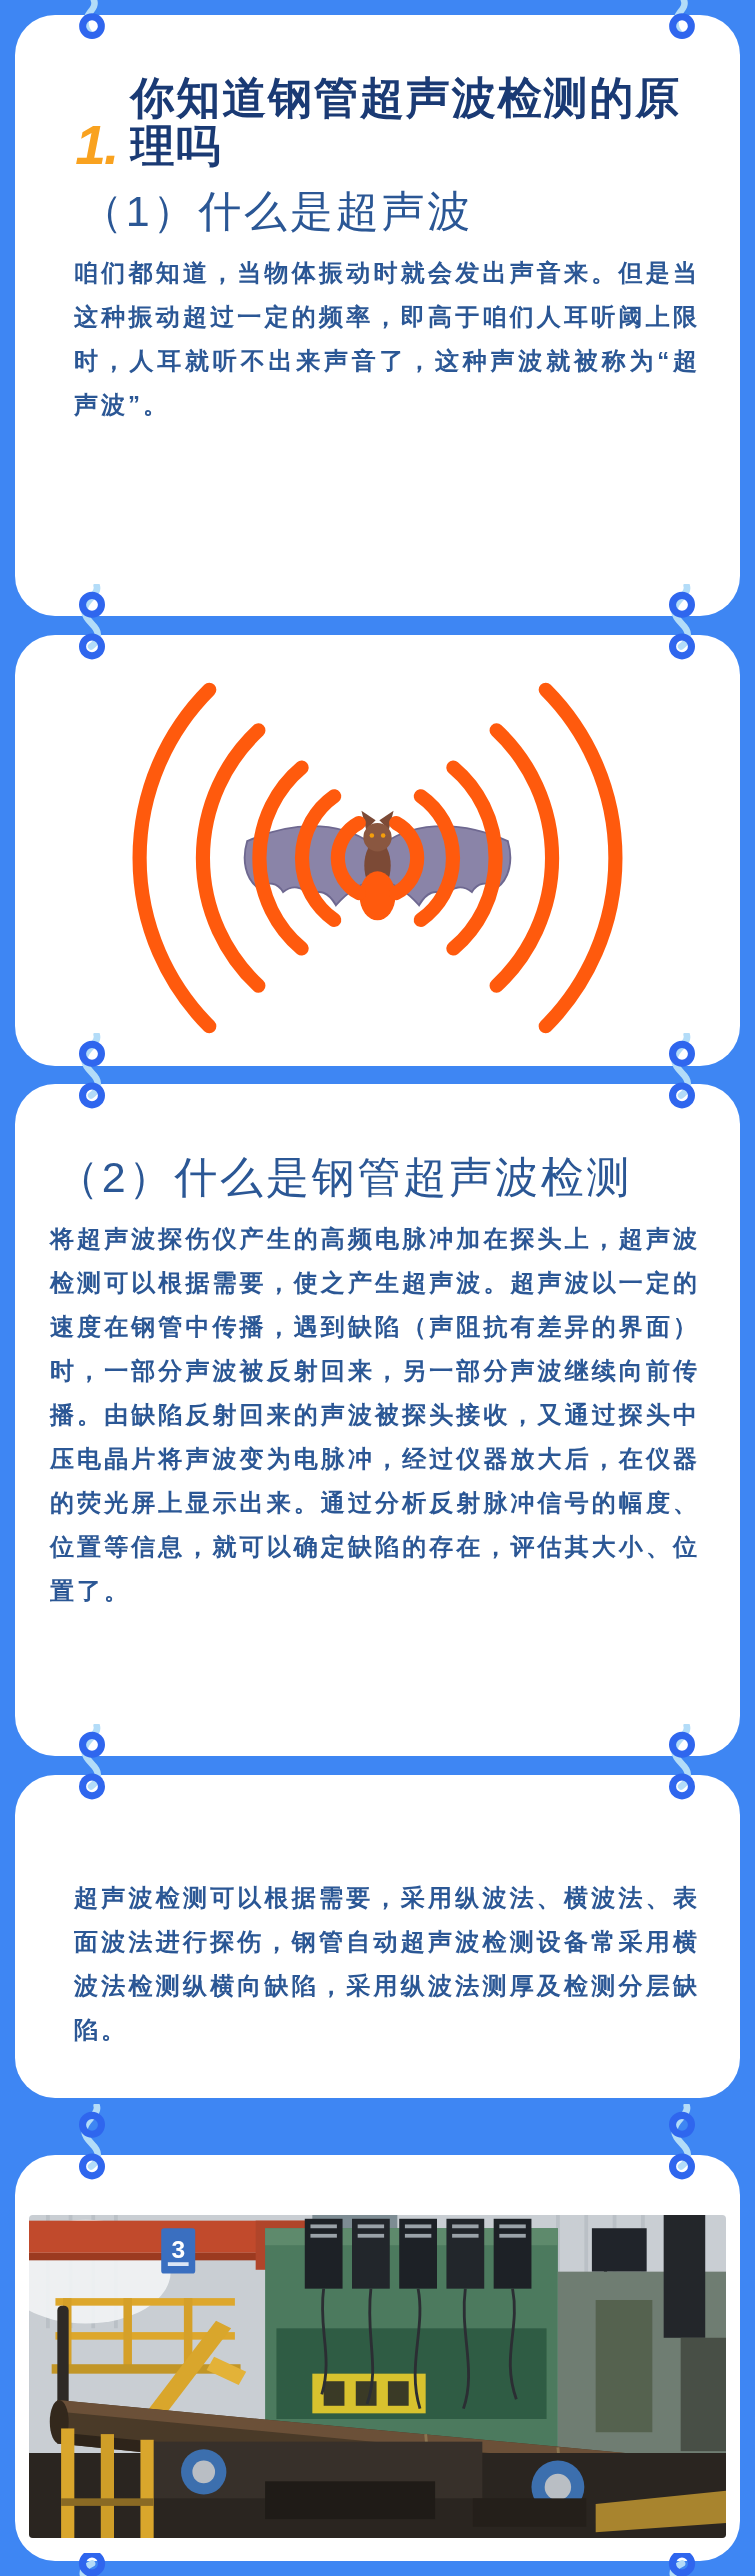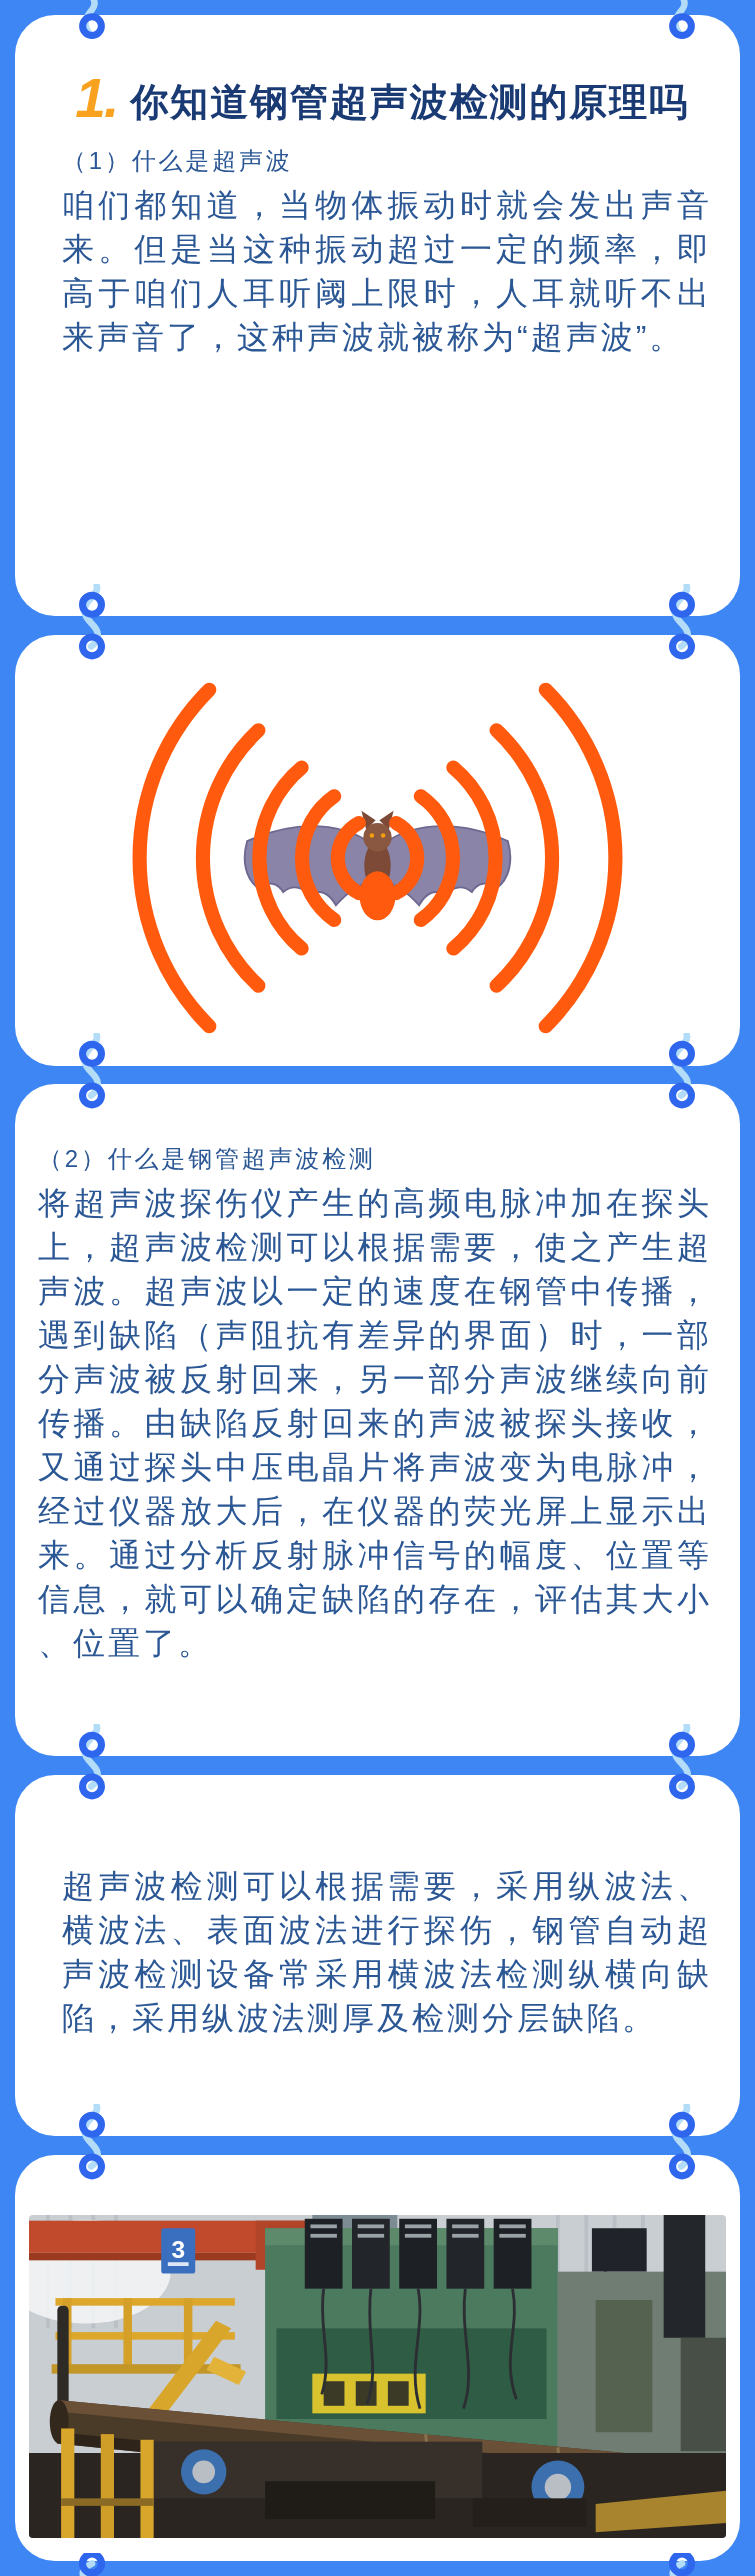--- a/index.html
+++ b/index.html
@@ -8,39 +8,39 @@
     background:var(--bg,#3E86F3);
     font-family:"Liberation Sans","DejaVu Sans",sans-serif;
   }
   .card{
     position:absolute;left:15px;width:725px;background:#ffffff;
     border-radius:40px;box-sizing:border-box;
   }
   #card1{top:15px;height:601px;padding:59px 28px 0 47px;}
   #card2{top:635px;height:431px;}
   #card3{top:1084px;height:672px;padding:53px 28px 0 23px;}
-  #card4{top:1775px;height:361px;padding:89px 28px 0 47px;}
+  #card4{top:1775px;height:323px;padding:89px 28px 0 47px;}
   #card5{top:2155px;height:406px;padding:60px 14px 23px 14px;}
 
   .title-row{display:flex;align-items:flex-end;gap:13.2px;margin:0 0 15px 13.2px;}
   .title-num{
     font-size:55px;font-weight:900;font-style:italic;line-height:0.9;
     color:var(--accent-number,#F9A21F);letter-spacing:-1.9px;
   }
   .title-text{
-    font-size:38px;font-weight:800;line-height:1.1;
+    font-size:44px;font-weight:800;line-height:1.1;
     color:var(--title-color,#1A3A74);letter-spacing:1.9px;
   }
   .subtitle{
-    font-size:24px;line-height:44px;margin:0;
+    font-size:43px;line-height:44px;margin:18px;
     color:var(--text-color,#2B5795);letter-spacing:2.8px;font-weight:500;
   }
   .body-text{
-    font-size:32px;line-height:44px;margin:0;
-    color:var(--text-color,#2B5795);letter-spacing:3px;font-weight:400;
+    font-size:24px;line-height:44px;margin:12px;
+    color:var(--text-color,#2B5795);letter-spacing:3px;font-weight:700;
     text-align:justify;text-justify:inter-character;line-break:anywhere;
   }
   .fill-svg{position:absolute;left:0;top:0;width:100%;height:100%;display:block;}
   #connectors{position:absolute;left:0;top:0;width:755px;height:2576px;pointer-events:none;}
   #connectors svg{position:absolute;display:block;}
   .photo-frame{width:697px;height:323px;border-radius:3.8px;overflow:hidden;}
 </style>
 </head>
 <body>
 

